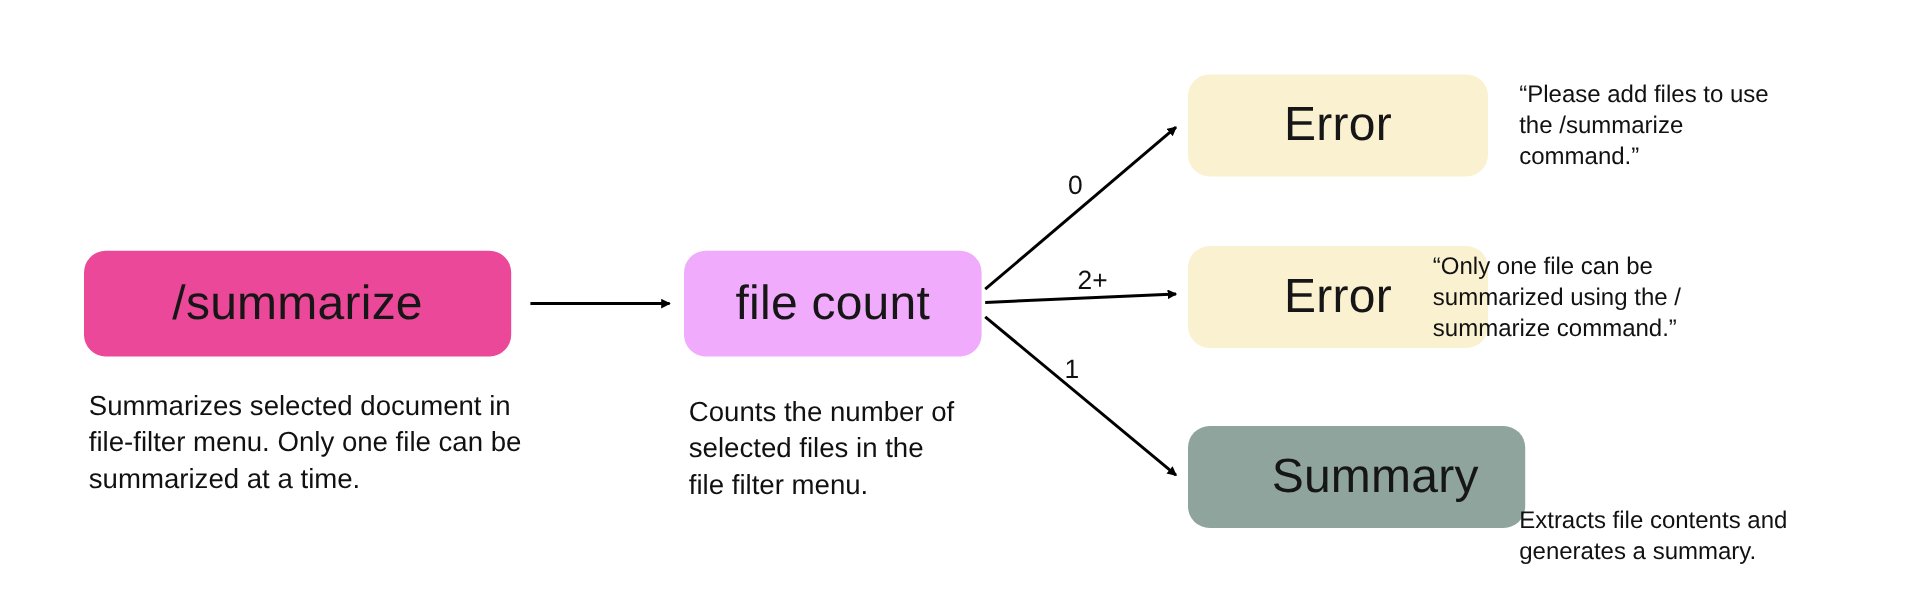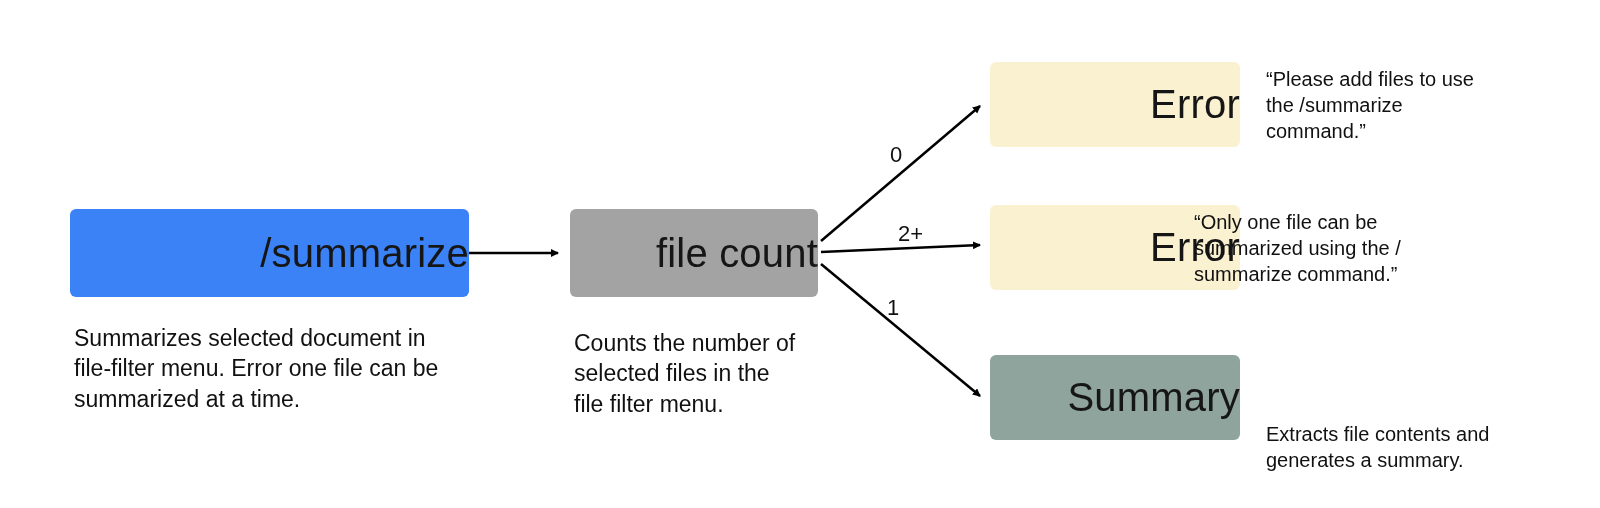--- a/index.html
+++ b/index.html
@@ -11,47 +11,48 @@
     position: relative;
     width: 1600px;
     height: 508px;
     background: #ffffff;
     font-family: "Liberation Sans", sans-serif;
     color: #141414;
     overflow: hidden;
   }
   .node {
     position: absolute;
-    border-radius: 6px;
+    border-radius: 18px;
     display: flex;
     align-items: center;
-    justify-content: flex-end;
+    justify-content: center;
     font-size: 40px;
     letter-spacing: 0.2px;
     color: #161616;
   }
   .node-summarize {
-    left: 70px; top: 209px; width: 399px; height: 88px;
-    background: #3b82f6;
+    left: 70px; top: 209px; width: 356px; height: 88px;
+    background: #ec4899;
   }
   .node-filecount {
     left: 570px; top: 209px; width: 248px; height: 88px;
-    background: #a3a3a3;
+    background: #f0abfc;
   }
   .node-error-0 {
     left: 990px; top: 62px; width: 250px; height: 85px;
     background: #faf1d1;
   }
   .node-error-2plus {
     left: 990px; top: 205px; width: 250px; height: 85px;
     background: #faf1d1;
   }
   .node-summary {
     left: 990px; top: 355px; width: 250px; height: 85px;
     background: #8fa49d;
+    padding-left: 31px;
   }
   .caption {
     position: absolute;
     font-size: 23px;
     line-height: 1.32;
     color: #111111;
   }
   .caption-summarize { left: 74px; top: 323px; width: 368px; }
   .caption-filecount { left: 574px; top: 328px; width: 222px; }
   .note {
@@ -115,20 +116,20 @@
   </div>
 
   <div class="node node-error-2plus">
     <span>Error</span>
   </div>
 
   <div class="node node-summary">
     <span>Summary</span>
   </div>
 
-  <div class="caption caption-summarize">Summarizes selected document in file-filter menu. Error one file can be summarized at a time.</div>
+  <div class="caption caption-summarize">Summarizes selected document in file-filter menu. Only one file can be summarized at a time.</div>
   <div class="caption caption-filecount">Counts the number of selected files in the file filter menu.</div>
 
   <div class="note note-error-0">“Please add files to use the /summarize command.”</div>
   <div class="note note-error-2plus">“Only one file can be summarized using the / summarize command.”</div>
   <div class="note note-summary">Extracts file contents and generates a summary.</div>
 
 </div>
 
 </body></html>

